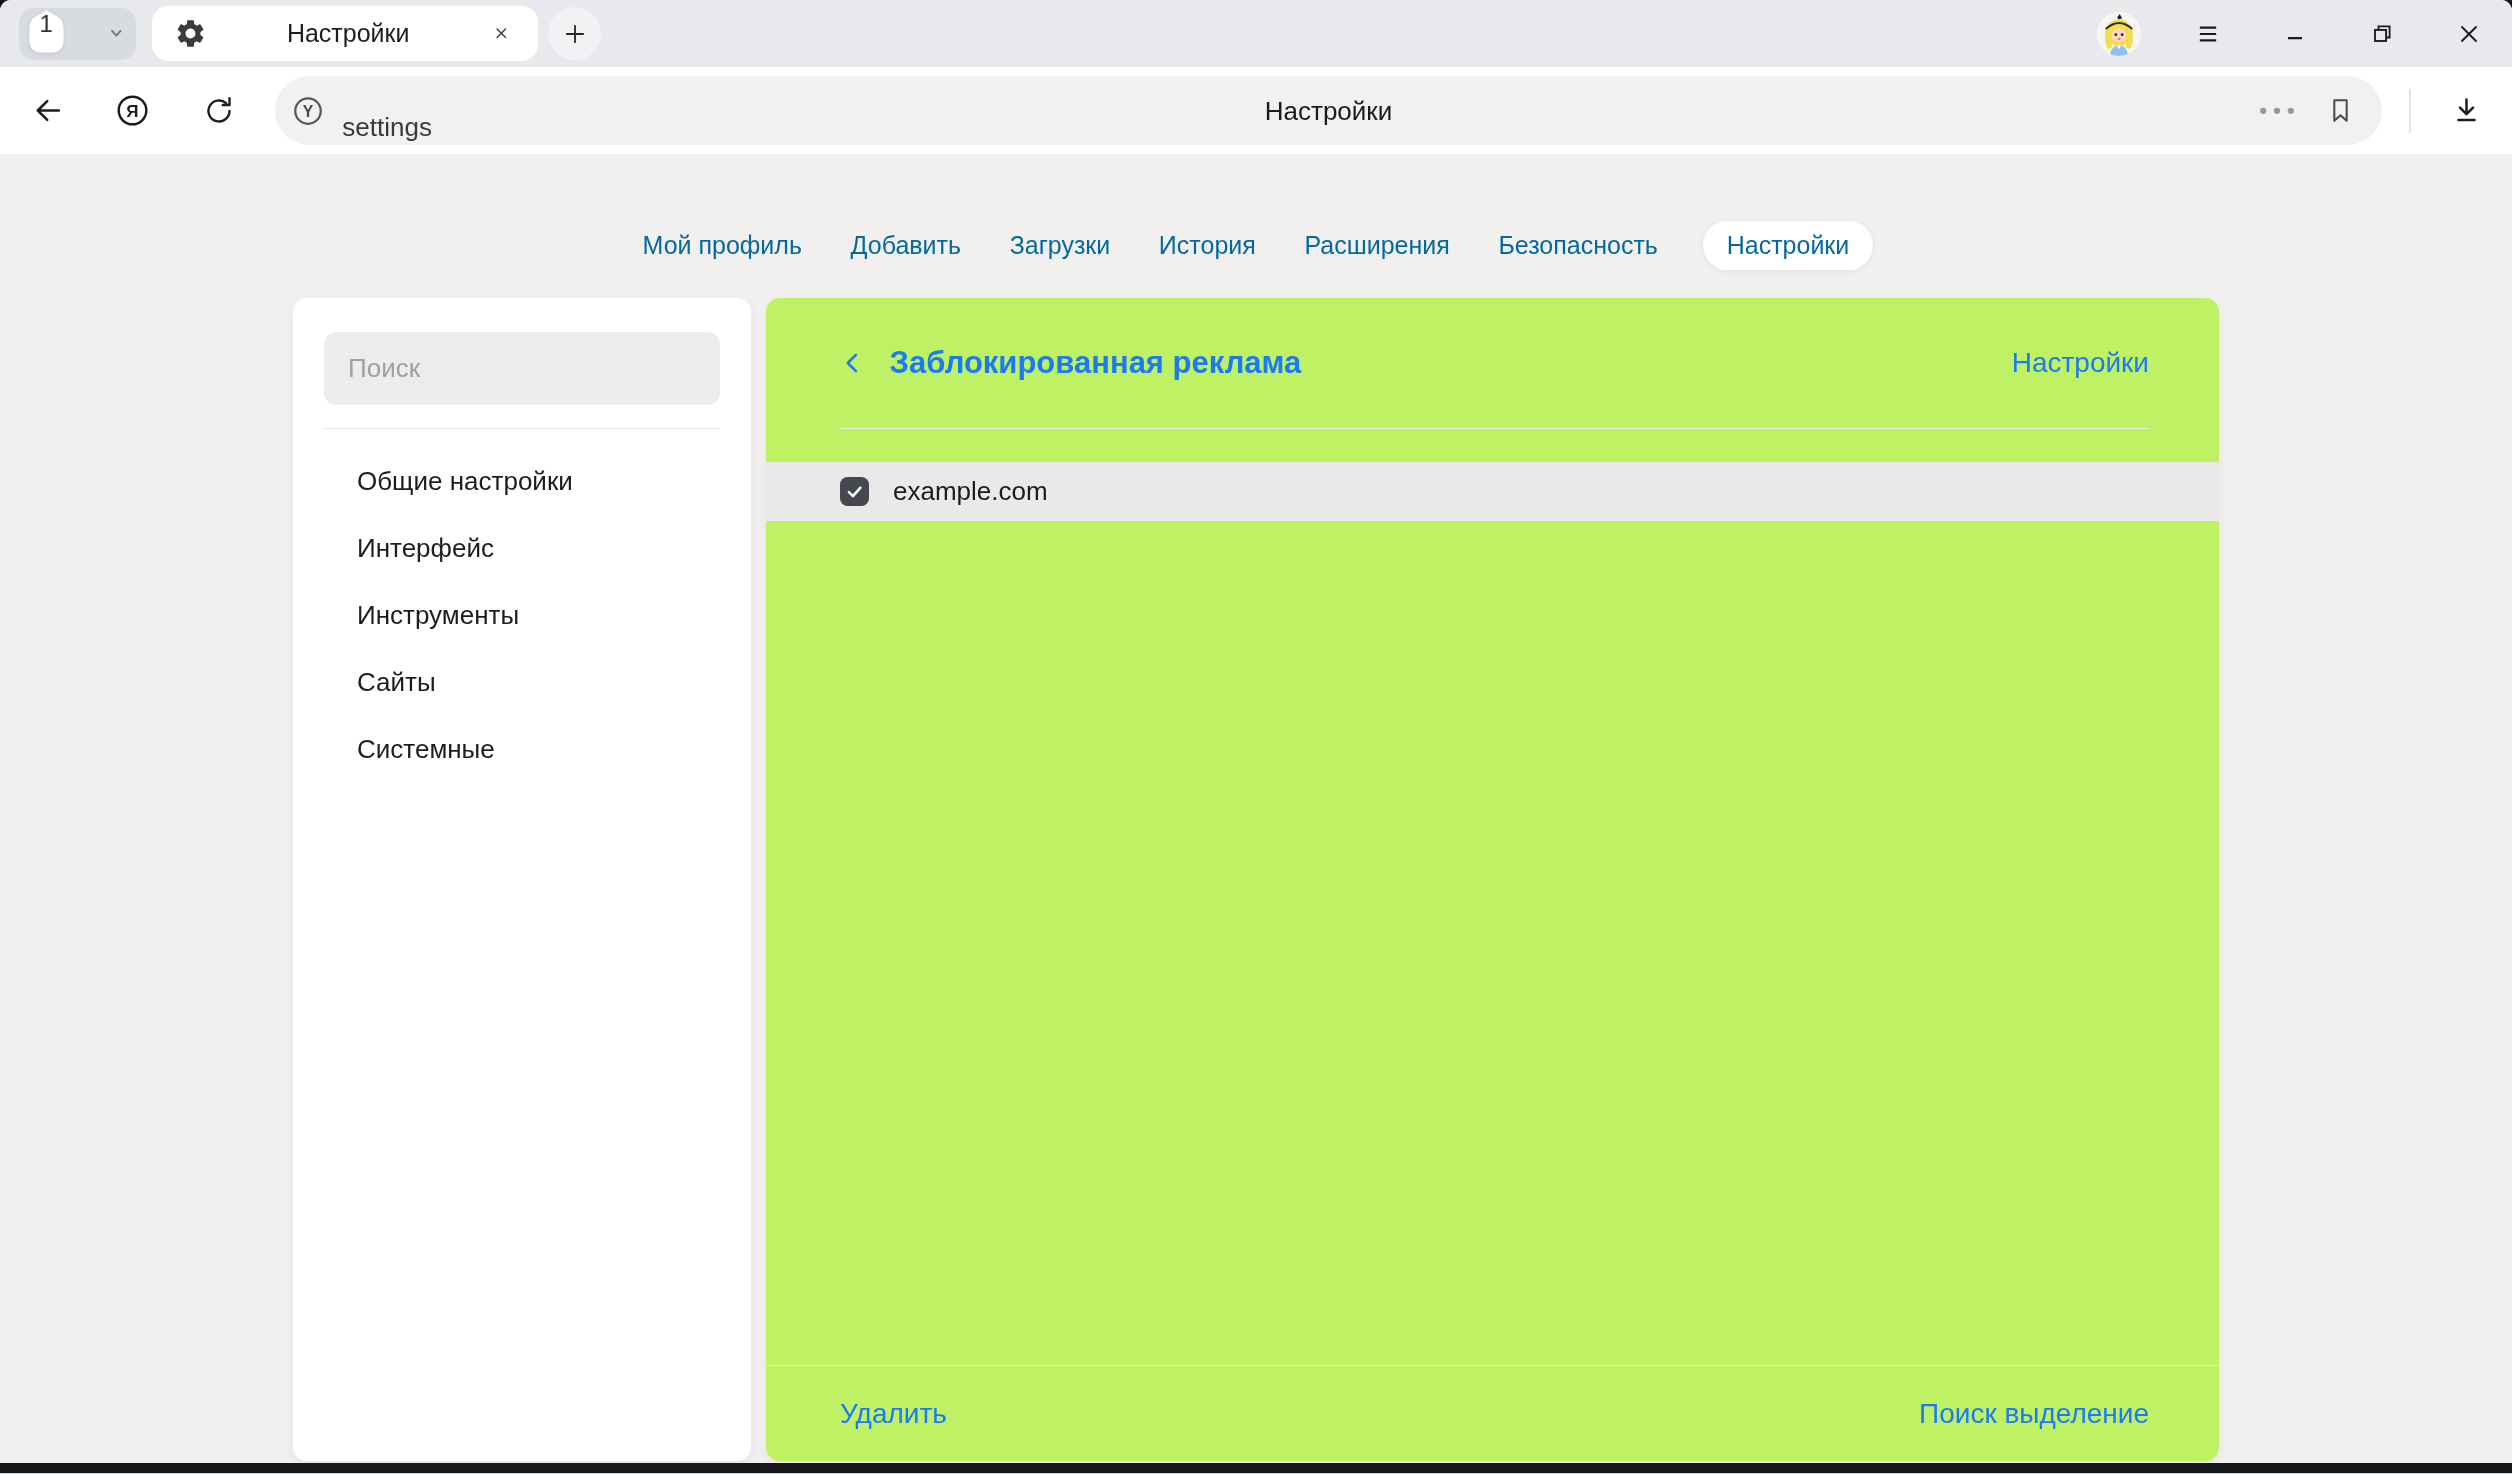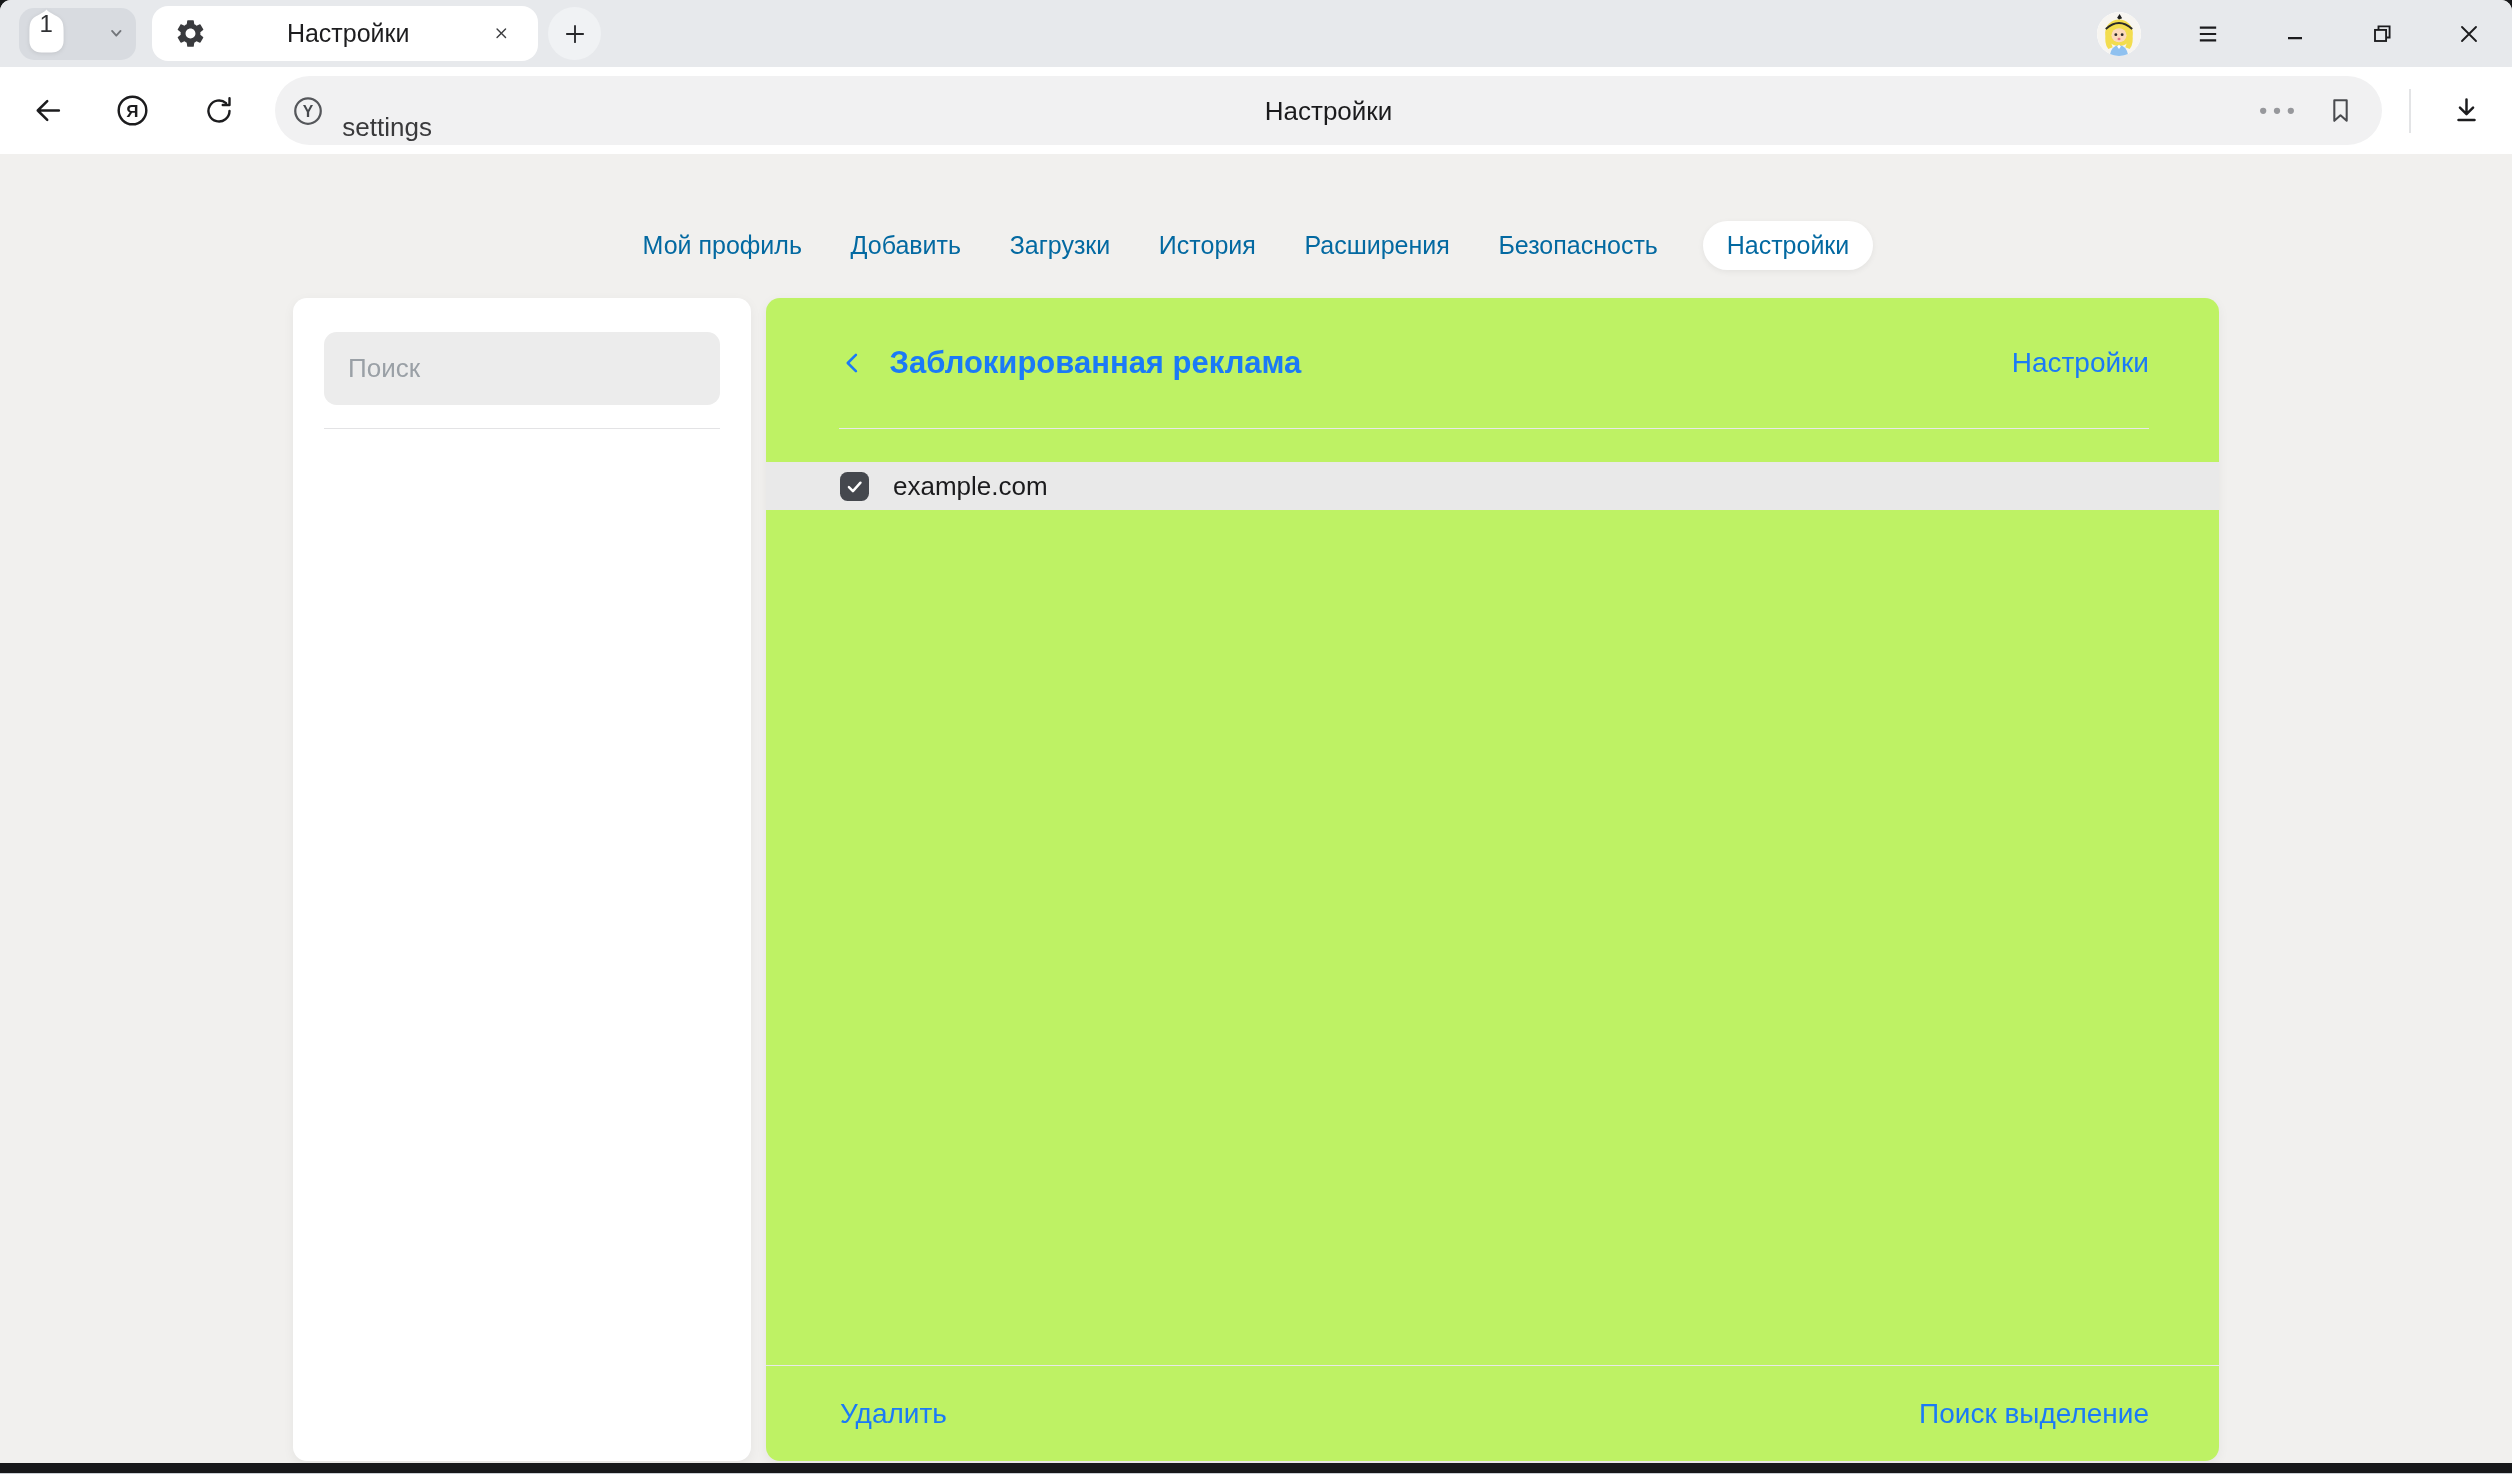--- a/index.html
+++ b/index.html
@@ -51,21 +51,21 @@
   .side-items{margin-top:19.5px;}
   .side-item{font-size:26px;color:#1d1d1f;line-height:67px;padding-left:33px;white-space:nowrap;cursor:default;}
   
   .main{position:absolute;left:766px;top:144px;width:1453px;height:1163px;background:#bef264;border-radius:14px;box-shadow:0 3.1px 11.3px rgba(0,0,0,.05);display:flex;flex-direction:column;box-sizing:border-box;overflow:hidden;}
   .main-header{height:130px;display:flex;align-items:center;padding:0 70px 0 73px;flex:0 0 auto;}
   .back-chevron{display:flex;align-items:center;margin-right:22.6px;}
   .main-title{font-size:31px;font-weight:700;color:#1b7af7;white-space:nowrap;}
   .add-link{margin-left:auto;font-size:28px;color:#1b7af7;white-space:nowrap;cursor:pointer;}
   .main-divider{height:1.3px;background:#e8e8ea;margin:0 70px 0 73px;flex:0 0 auto;}
   .list{flex:1 1 auto;padding-top:33px;}
-  .list-row{height:48px;background:#e9e9e9;display:flex;align-items:center;padding:0 74px;}
+  .list-row{height:59px;background:#e9e9e9;display:flex;align-items:center;padding:0 74px;}
   .checkbox{width:29px;height:29px;border-radius:7.5px;background:#45484e;display:flex;align-items:center;justify-content:center;margin-right:24px;flex:0 0 auto;}
   .row-label{font-size:26px;color:#1b1b1d;}
   .footer-divider{height:1.3px;background:#e8e8ea;flex:0 0 auto;}
   .main-footer{height:95px;display:flex;align-items:center;padding:0 70px 0 74px;flex:0 0 auto;}
   .link{font-size:28px;color:#1b7af7;white-space:nowrap;cursor:pointer;}
   .push-right{margin-left:auto;}
   
   .bottom-sliver{position:absolute;left:0;bottom:0;width:100%;height:2.5px;background:#c9ced3;}
   svg{display:block;}
 </style>
@@ -209,20 +209,27 @@
       <span class="page-tab">Загрузки</span>
       <span class="page-tab">История</span>
       <span class="page-tab">Расширения</span>
       <span class="page-tab">Безопасность</span>
       <span class="page-tab active">Настройки</span>
     </nav>
 
     <aside class="sidebar">
       <input class="search-input" type="text" placeholder="Поиск" style="">
       <div class="side-divider"></div>
+      <div class="side-items">
+        <div class="side-item">Общие настройки</div>
+        <div class="side-item">Интерфейс</div>
+        <div class="side-item">Инструменты</div>
+        <div class="side-item">Сайты</div>
+        <div class="side-item">Системные</div>
+      </div>
     </aside>
 
     <main class="main">
       <div class="main-header">
         <span class="back-chevron">
           <svg width="28" height="28" viewBox="0 0 48 48">
             <path d="M29 10 L15 24 L29 38" fill="none" stroke="#1b7af7" stroke-width="4.4" stroke-linecap="round" stroke-linejoin="round"></path>
           </svg>
         </span>
         <span class="main-title">Заблокированная реклама</span>

